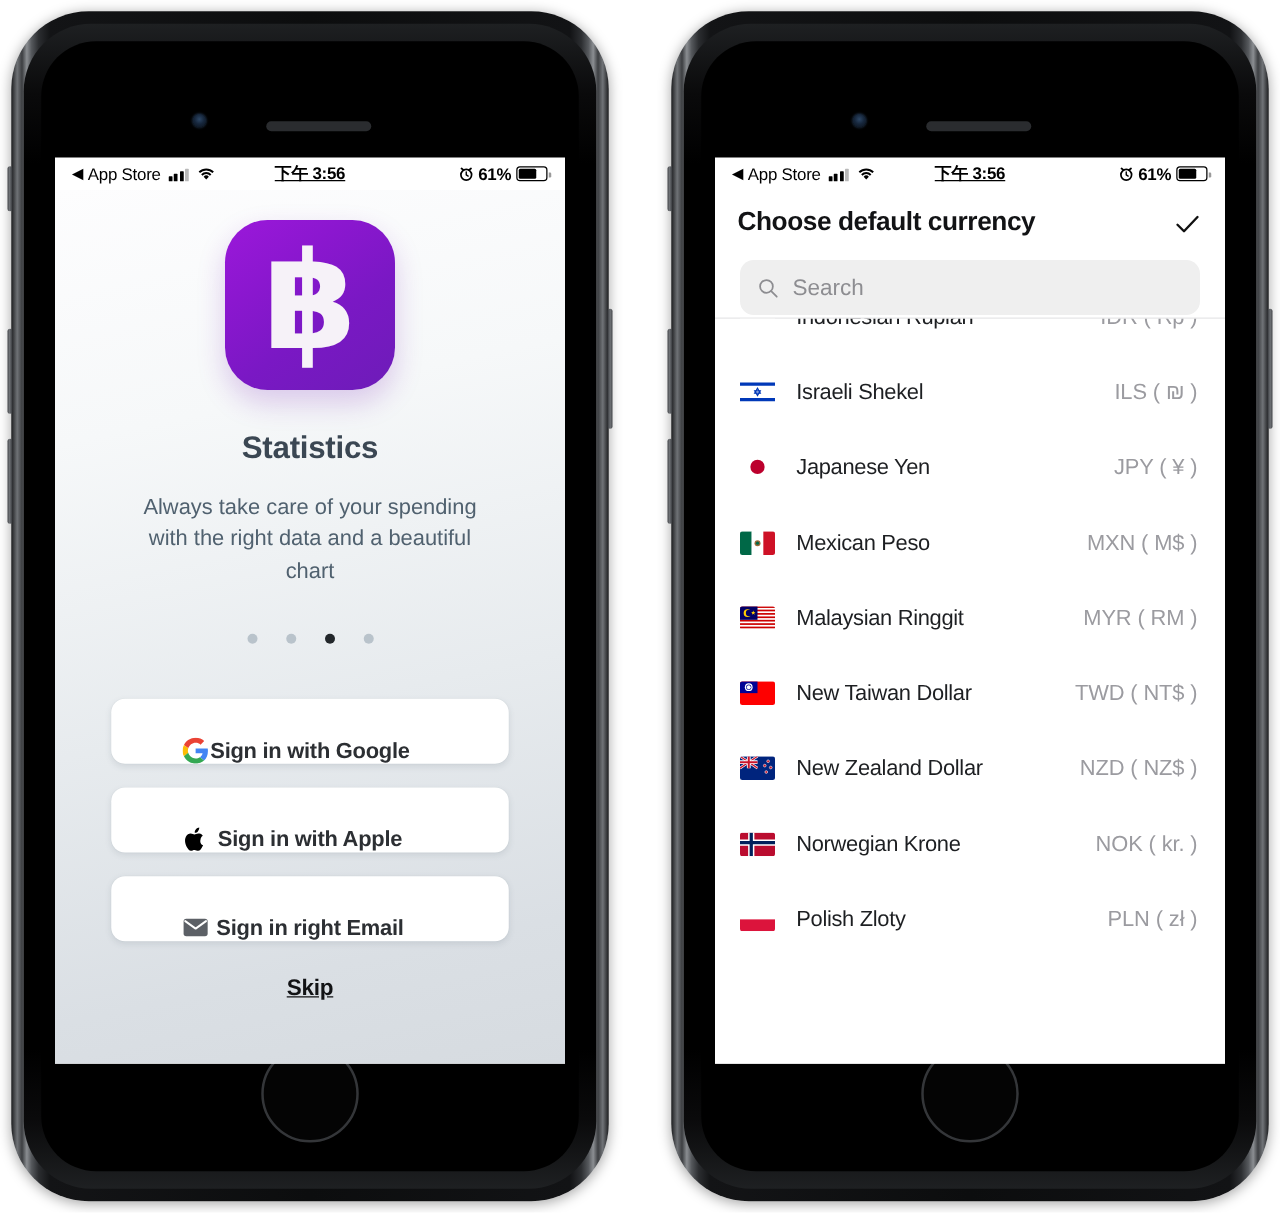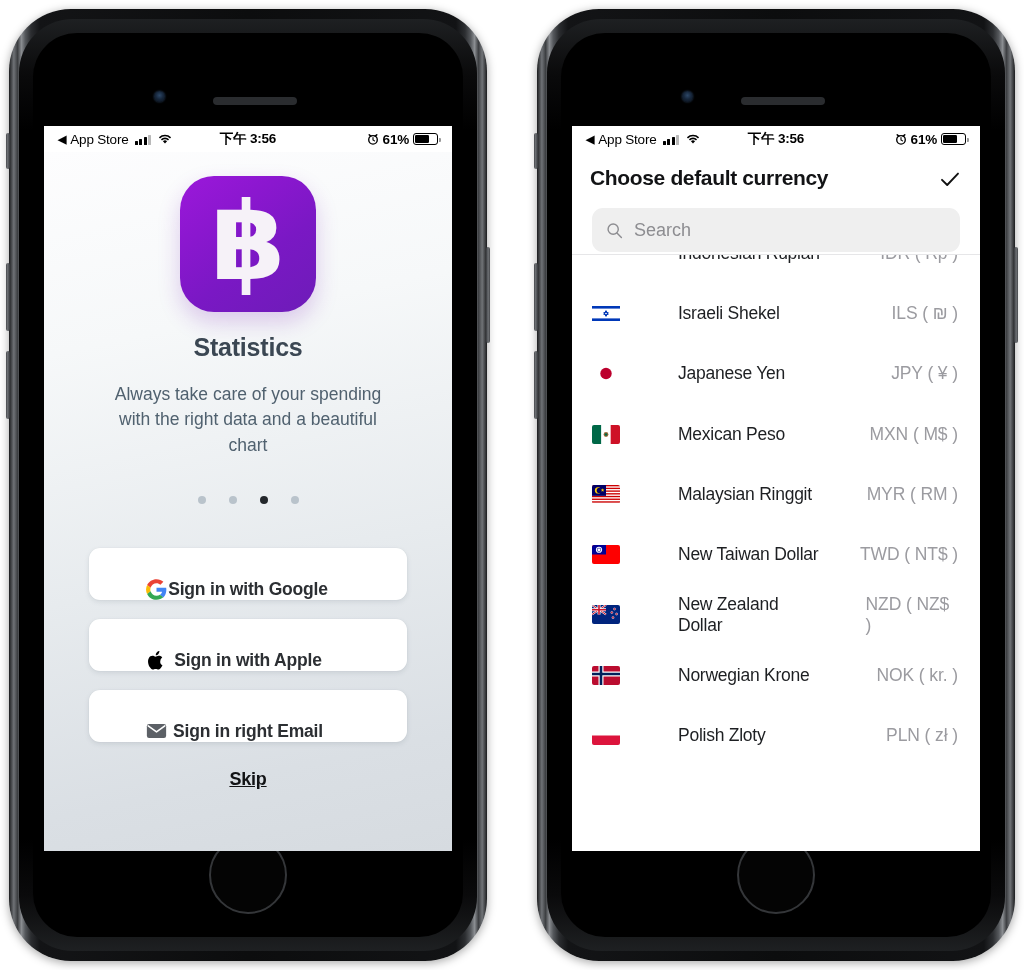--- a/index.html
+++ b/index.html
@@ -93,21 +93,21 @@
   .sb-back { font-size: 11px; line-height: 1; }
   .sb-appname { font-weight: 500; font-size: 13.5px; }
   .sig { display: flex; align-items: flex-end; gap: 1.5px; height: 11px; margin-left: 2px;}
   .sig i { width: 3px; background: #000; border-radius: .5px; display:block; }
   .sig i:nth-child(1){height:4px}.sig i:nth-child(2){height:6px}
   .sig i:nth-child(3){height:8px}.sig i:nth-child(4){height:10px;background:#b9b9b9}
   .wifi { width: 16px; height: 12px; position: relative; margin-left: 2px;}
   .wifi svg { width: 16px; height: 12px; display:block;}
   .sb-center {
     position: absolute; left: 0; right: 0; text-align: center;
-    font-weight: 600; font-size: 13.5px; pointer-events: none;
+    font-weight: 600; font-size: 13.5px; pointer-events: none; text-decoration: underline;
   }
   .sb-right { margin-left: auto; display: flex; align-items: center; gap: 4px; }
   .alarm { width: 12px; height: 12px; }
   .battery { width: 25px; height: 12px; border: 1.3px solid #000; border-radius: 3px;
     position: relative; padding: 1.3px; }
   .battery::after { content:""; position:absolute; right:-3.5px; top:3.5px;
     width:2px; height:4px; background:#9a9a9a; border-radius:0 1px 1px 0;}
   .battery i { display:block; height:100%; background:#000; border-radius:1.2px; }
 
   
@@ -124,21 +124,21 @@
     background: linear-gradient(145deg,#9b18da 0%, #8b17cf 30%, #7a18c4 60%, #6d1cb8 100%);
     box-shadow: 0 10px 22px rgba(120,30,180,.22);
     display: flex; align-items: center; justify-content: center;
   }
   .baht {
     color: #f6f2f8; font-size: 108px; line-height: 1;
     font-family: "DejaVu Sans", sans-serif; font-weight: 700;
     margin-top: -4px;
   }
   .ob-title {
-    margin-top: 21px; font-size: 25px; font-weight: 700; color: #3b4753;
+    margin-top: 32px; font-size: 25px; font-weight: 700; color: #3b4753;
     letter-spacing: -.2px;
   }
   .ob-sub {
     margin-top: 20px; font-size: 17.5px; line-height: 1.45;
     color: #50616f; text-align: center; font-weight: 500; max-width: 300px;
   }
   .dots { margin-top: 38px; display: flex; gap: 23px; }
   .dots span { width: 8px; height: 8px; border-radius: 50%; background: #b9c3cb; display:block;}
   .dots span.active { background: #23272b; }
 
@@ -181,21 +181,21 @@
     font-family: "Liberation Sans", sans-serif;
   }
   .search-input::placeholder { color: #8d8d91; }
 
   .list {
     flex: 1 1 auto; overflow: hidden; border-top: 1px solid #e6e6e8;
     margin-top: -12px; position: relative;
   }
   .list-scroll { position: absolute; left: 0; right: 0; top: -32px; }
   .row {
-    height: 60.3px; display: flex; align-items: center; padding: 0 22px 0 20px; gap: 41px;
+    height: 60.3px; display: flex; align-items: center; padding: 0 22px 0 20px;
   }
   .flag { width: 28px; height: 19px; flex: 0 0 auto; border-radius: 2px; overflow: hidden;
     position: relative; margin-right: 17px; }
   .flag svg { display: block; width: 28px; height: 19px; }
   .cur-name { font-size: 17.5px; color: #1d1f22; font-weight: 500; letter-spacing: -.25px; }
   .cur-code { margin-left: auto; font-size: 17.5px; color: #9b9ba0; letter-spacing: -.1px;
     font-family: "Liberation Sans", sans-serif;}
 </style>
 </head>
 <body>

